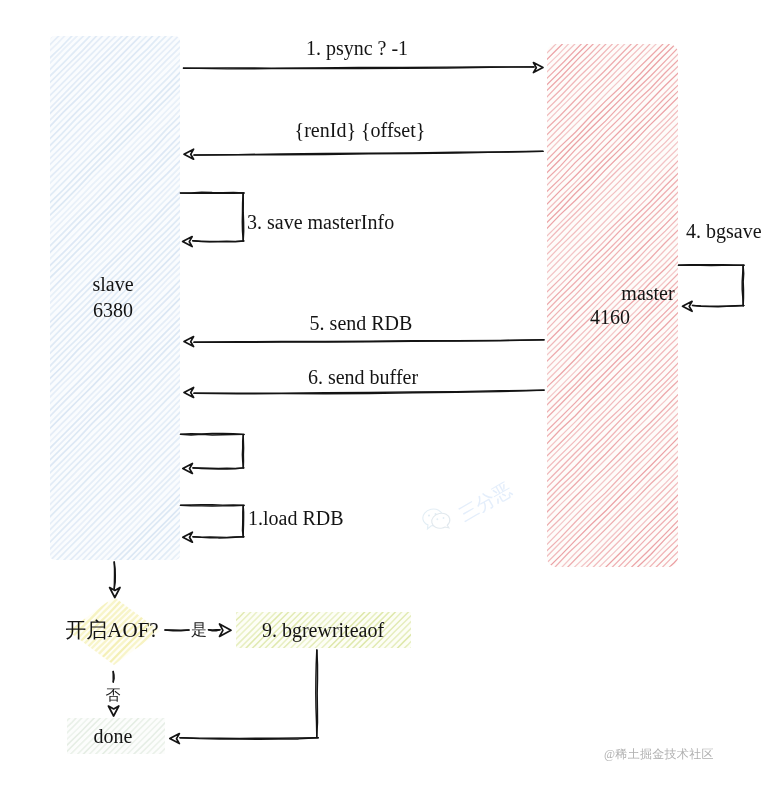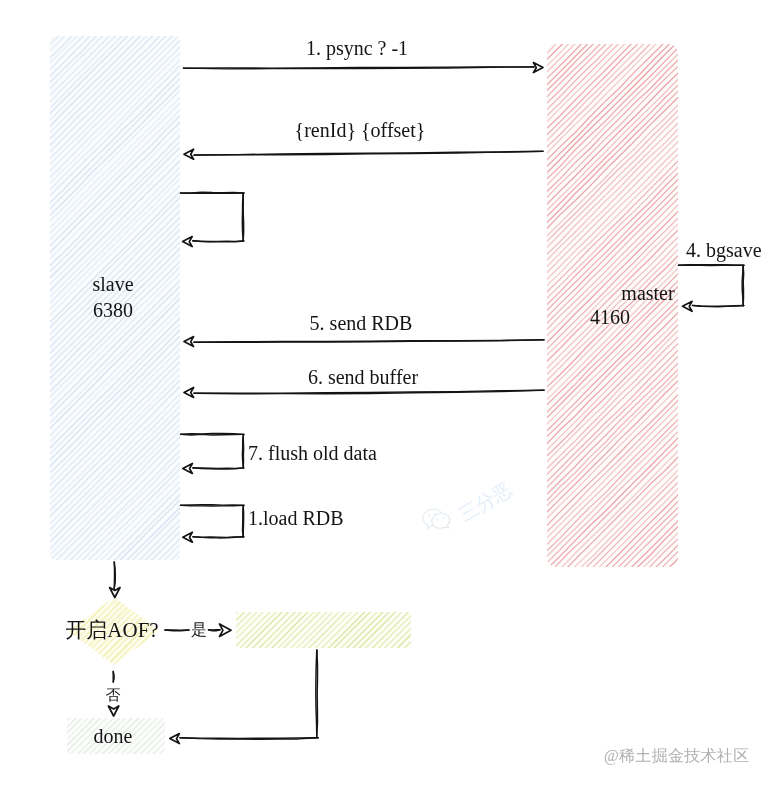--- a/index.html
+++ b/index.html
@@ -5,21 +5,21 @@
 <style>
   html,body{margin:0;padding:0;background:#ffffff;}
   body{width:769px;height:787px;overflow:hidden;
        font-family:"Liberation Serif",serif;}
   #stage{position:relative;width:769px;height:787px;background:#fff;}
   svg#canvas{position:absolute;left:0;top:0;width:769px;height:787px;display:block;}
   .lbl{position:absolute;color:#141414;white-space:nowrap;line-height:1;
        font-family:"Liberation Serif",serif;font-size:20px;}
   .ctr{transform:translateX(-50%);text-align:left;}
   .cjk{font-family:"Liberation Serif","DejaVu Sans",sans-serif;}
-  #wm-footer{color:#b0b0b0;font-size:16px;letter-spacing:0.3px;}
+  #wm-footer{color:#b0b0b0;font-size:12px;letter-spacing:0.3px;}
 </style>
 </head>
 <body>
 
 <div id="stage">
   <svg id="canvas" viewBox="0 0 769 787" xmlns="http://www.w3.org/2000/svg">
 <clipPath id="clip-slave">
         <rect x="50" y="36" width="130" height="524" rx="5" ry="5"></rect>
       </clipPath>
 <rect x="50" y="36" width="130" height="524" rx="5" ry="5" fill="#fafcfe"></rect>
@@ -450,30 +450,31 @@
     <circle cx="6.3" cy="5.7" r="0.95" fill="#e3eef5" stroke="none"></circle>
     <circle cx="12.6" cy="5.7" r="0.95" fill="#e3eef5" stroke="none"></circle>
   </g>
 </g>
   </svg>
   <div class="lbl ctr" style="left:357px;top:38px;">1. psync ? -1</div>
   <div class="lbl ctr" style="left:360px;top:120px;">{renId} {offset}</div>
   <div class="lbl ctr" style="left:361px;top:313px;">5. send RDB</div>
   <div class="lbl ctr" style="left:363px;top:367px;">6. send buffer</div>
 
-  <div class="lbl" style="left:686px;top:240px;font-family:Liberation Serif, serif;">4. bgsave</div>
-  <div class="lbl" style="left:248px;top:443px;">7. flush old data</div>
+  <div class="lbl" style="left:247px;top:212px;">3. save masterInfo</div>
+  <div class="lbl" style="left:686px;top:221px;font-family:Liberation Serif, serif;">4. bgsave</div>
   <div class="lbl" style="left:248px;top:508px;">1.load RDB</div>
 
   <div class="lbl ctr" style="left:113px;top:274px;">slave</div>
   <div class="lbl ctr" style="left:113px;top:300px;">6380</div>
   <div class="lbl ctr" style="left:610px;top:283px;margin-left:38px;">master</div>
   <div class="lbl ctr" style="left:610px;top:307px;">4160</div>
 
   <div class="lbl ctr cjk" style="left:112px;top:620px;font-size:21px;">开启AOF?</div>
   <div class="lbl ctr cjk" style="left:199px;top:622px;font-size:16px;">是</div>
   <div class="lbl ctr cjk" style="left:113px;top:688px;font-size:15px;">否</div>
+  <div class="lbl ctr" style="left:323px;top:620px;">9. bgrewriteaof</div>
   <div class="lbl ctr" style="left:113px;top:726px;">done</div>
 
   <div class="lbl cjk" id="wm-center" style="left:456px;top:508px;color:#e4eefb;font-size:19px;transform:rotate(-30deg);transform-origin:0 0;">三分恶</div>
   <div class="lbl cjk" id="wm-footer" style="left:604px;top:748px;">@稀土掘金技术社区</div>
 
 </div>
 
 </body></html>

